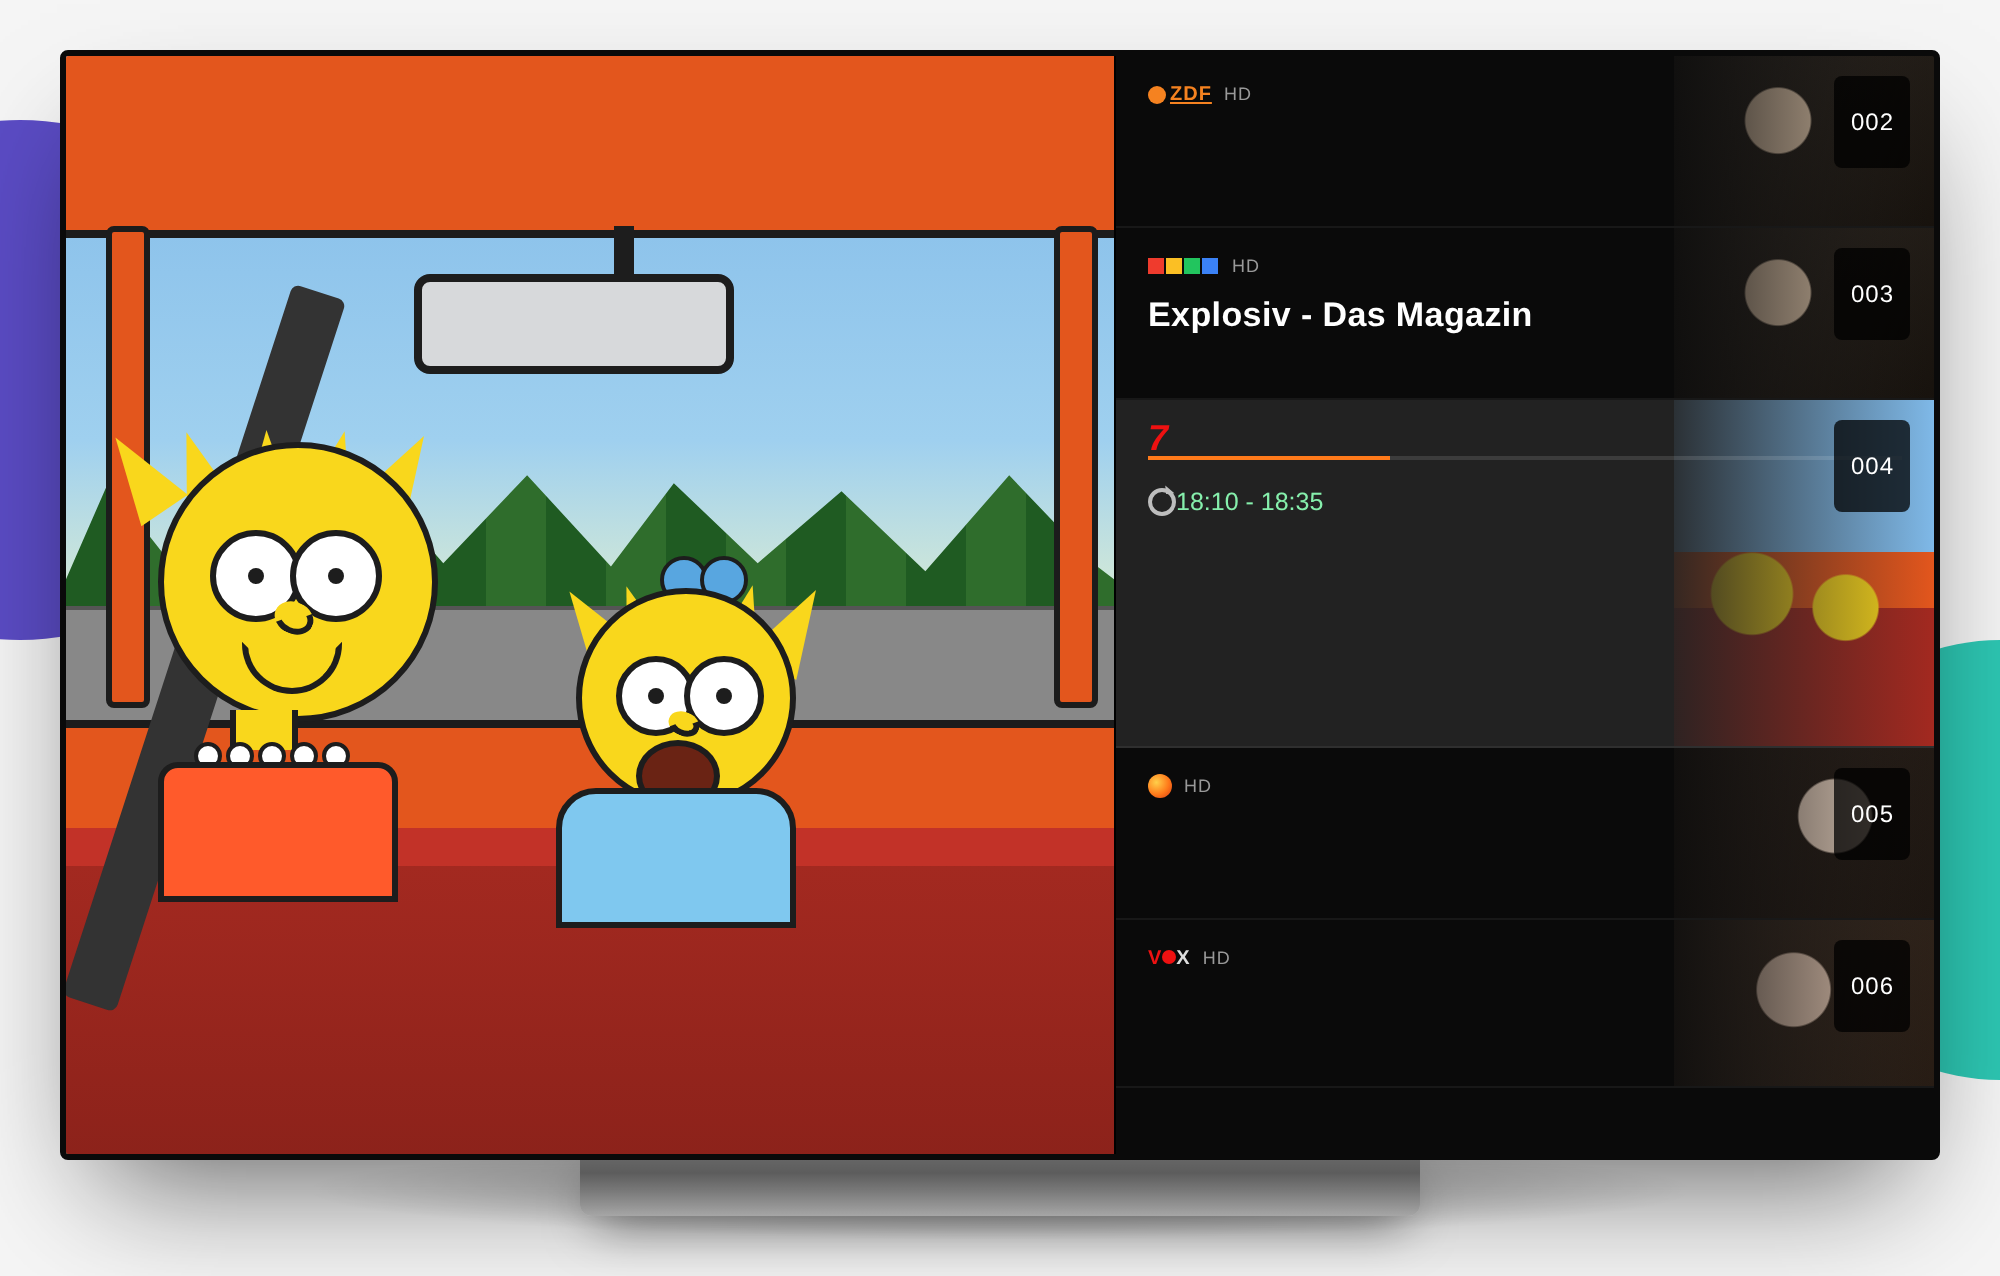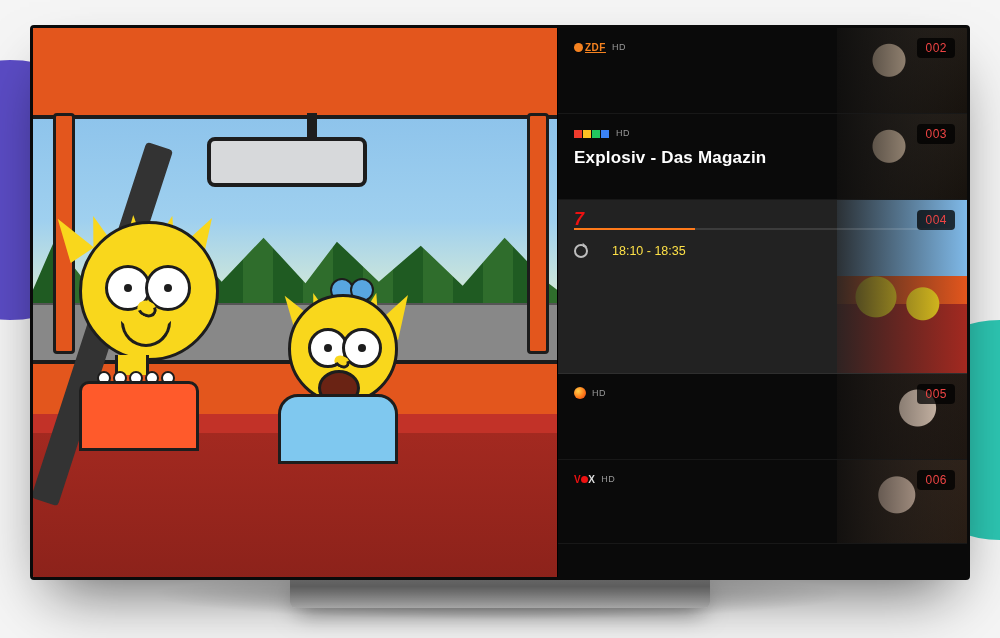--- a/index.html
+++ b/index.html
@@ -211,31 +211,31 @@
     background: linear-gradient(90deg, rgba(10,10,10,1) 0%, rgba(10,10,10,0.85) 35%, rgba(10,10,10,0) 100%);
     pointer-events: none;
   }
   .ch.sel .fade {
     background: linear-gradient(90deg, rgba(34,34,34,1) 0%, rgba(34,34,34,0.9) 35%, rgba(34,34,34,0) 100%);
   }
   .ch.sel { background: #222; }
   .ch .num {
     position: absolute; top: 10px; right: 12px;
     background: rgba(0,0,0,0.75);
-    color: #ef4444; font-size: 12px;
-    padding: 3px 8px; border-radius: 4px;
+    color: #ffffff; font-size: 12px;
+    padding: 16px 8px; border-radius: 4px;
     letter-spacing: 0.5px;
     z-index: 3;
   }
   .ch .logo-row { font-size: 10px; color: #bbb; letter-spacing: 0.5px; display: flex; align-items: center; gap: 4px; height: 14px; }
   .ch .title { font-size: 17px; font-weight: 700; margin-top: 8px; letter-spacing: 0.2px; }
   .ch.sel .channel-name { font-size: 11px; color: #ccc; letter-spacing: 0.8px; margin-top: 6px; }
   .ch.sel .title { font-size: 19px; margin-top: 4px; }
   .ch.sel .subtitle { font-size: 13.5px; color: #9a9a9a; margin-top: 4px; }
-  .ch.sel .timerow { display: flex; align-items: center; gap: 24px; margin-top: 18px; font-size: 12.5px; color: #fde047; }
+  .ch.sel .timerow { display: flex; align-items: center; gap: 0; margin-top: 18px; font-size: 12.5px; color: #86efac; }
   .progress { position: absolute; left: 0; right: 0; bottom: 28px; height: 2px; background: rgba(255,255,255,0.12); }
   .progress .bar { height: 100%; background: #ff7a1a; width: 32%; }
   .ch.sel { padding-bottom: 14px; }
   .ch.sel .content { position: relative; z-index: 2; }
   .ch .content { position: relative; z-index: 2; }
   .ch.compact { height: 86px; }
   .ch.selected-h { height: 174px; }
   .ch.last { height: 84px; }
 
   .logo-pro7 {

